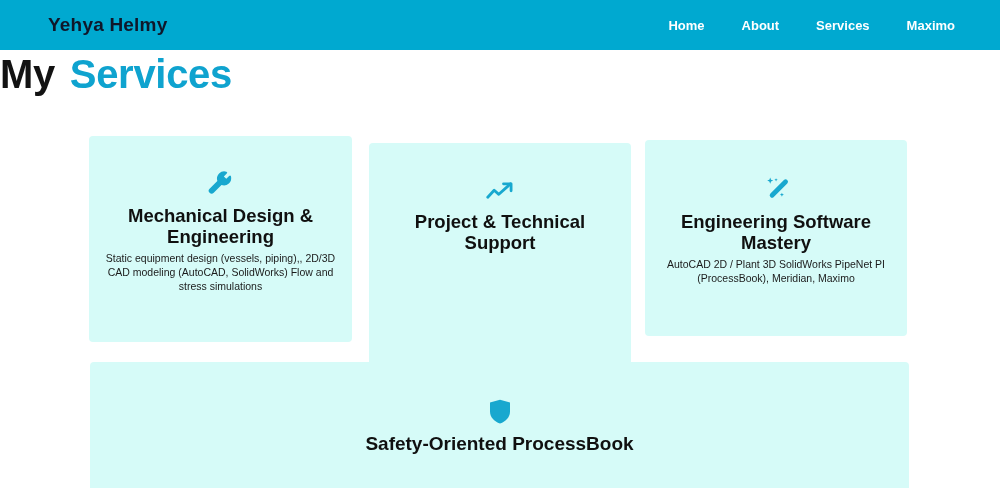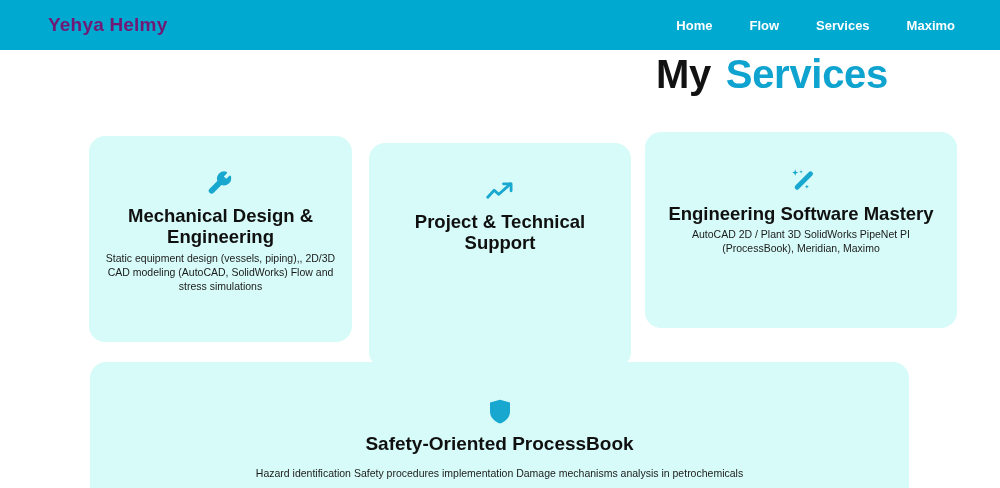--- a/index.html
+++ b/index.html
@@ -23,21 +23,21 @@
     left: 0;
     width: 1000px;
     height: 50px;
     background: #00a9d0;
     display: flex;
     align-items: center;
     justify-content: space-between;
   }
 
   .brand {
-    color: #701a75;
+    color: #0f172a;
     font-size: 19px;
     font-weight: bold;
     letter-spacing: 0.2px;
     margin-left: 48px;
     white-space: nowrap;
   }
 
   .nav-links {
     display: flex;
     align-items: center;
@@ -53,34 +53,34 @@
     white-space: nowrap;
   }
   .nav-link:first-child { margin-left: 16px; }
 
   
   .page-title {
     position: absolute;
     top: 52px;
     left: 0;
     width: 888px;
-    text-align: right;
+    text-align: left;
     font-size: 40px;
     font-weight: bold;
     letter-spacing: -0.3px;
     white-space: nowrap;
   }
   .title-dark  { color: #121212; }
   .title-accent{ color: #0fa3cf; margin-left: 4px; }
 
   
   .card {
     position: absolute;
     background: #d6fbf8;
-    border-radius: 16px;
+    border-radius: 4px;
     text-align: center;
     padding: 12px 16px;
   }
 
   .card-icon {
     display: block;
     margin: 0 auto;
     line-height: 0;
   }
 
@@ -95,34 +95,34 @@
   .card-desc {
     font-size: 10.5px;
     color: #1b1b1b;
     line-height: 1.35;
     margin-top: 3px;
   }
 
   
   #card-1 { left: 89px;  top: 136px; width: 263px; height: 206px; padding-top: 34px; }
   #card-2 { left: 369px; top: 143px; width: 262px; height: 225px; padding-top: 38px; }
-  #card-3 { left: 645px; top: 132px; width: 312px; height: 196px; padding-top: 36px; }
+  #card-3 { left: 645px; top: 140px; width: 262px; height: 196px; padding-top: 36px; }
   #card-4 { left: 90px;  top: 362px; width: 819px; height: 150px; padding-top: 37px; }
 
   #card-4 .card-title { font-size: 19px; margin-top: 9px; }
   #card-4 .card-desc  { font-size: 10.5px; margin-top: 11px; }
 </style>
 </head>
 <body>
 
 <div class="navbar">
   <div class="brand">Yehya Helmy</div>
   <nav class="nav-links">
     <a class="nav-link" href="#">Home</a>
-    <a class="nav-link" href="#">Flow</a>
+    <a class="nav-link" href="#">About</a>
     <a class="nav-link" href="#">Services</a>
     <a class="nav-link" href="#">Maximo</a>
   </nav>
 </div>
 
 <h1 class="page-title">
   <span class="title-dark">My</span>
   <span class="title-accent">Services</span>
 </h1>
 
@@ -159,14 +159,13 @@
   <div class="card-desc">AutoCAD 2D / Plant 3D SolidWorks PipeNet PI (ProcessBook), Meridian, Maximo</div>
 </div>
 
 <div class="card" id="card-4">
   <span class="card-icon">
     <svg width="22" height="25" viewBox="0 0 20 23" fill="#18a8cf" aria-hidden="true">
       <path d="M10 0.6 19.2 3.3v8.2c0 5.1-3.7 9.2-9.2 11.1C4.5 20.7.8 16.6.8 11.5V3.3L10 .6z"></path>
     </svg>
   </span>
   <div class="card-title">Safety-Oriented ProcessBook</div>
-  <div class="card-desc">Hazard identification Safety procedures implementation Damage mechanisms analysis in petrochemicals</div>
 </div>
 
 </body></html>

